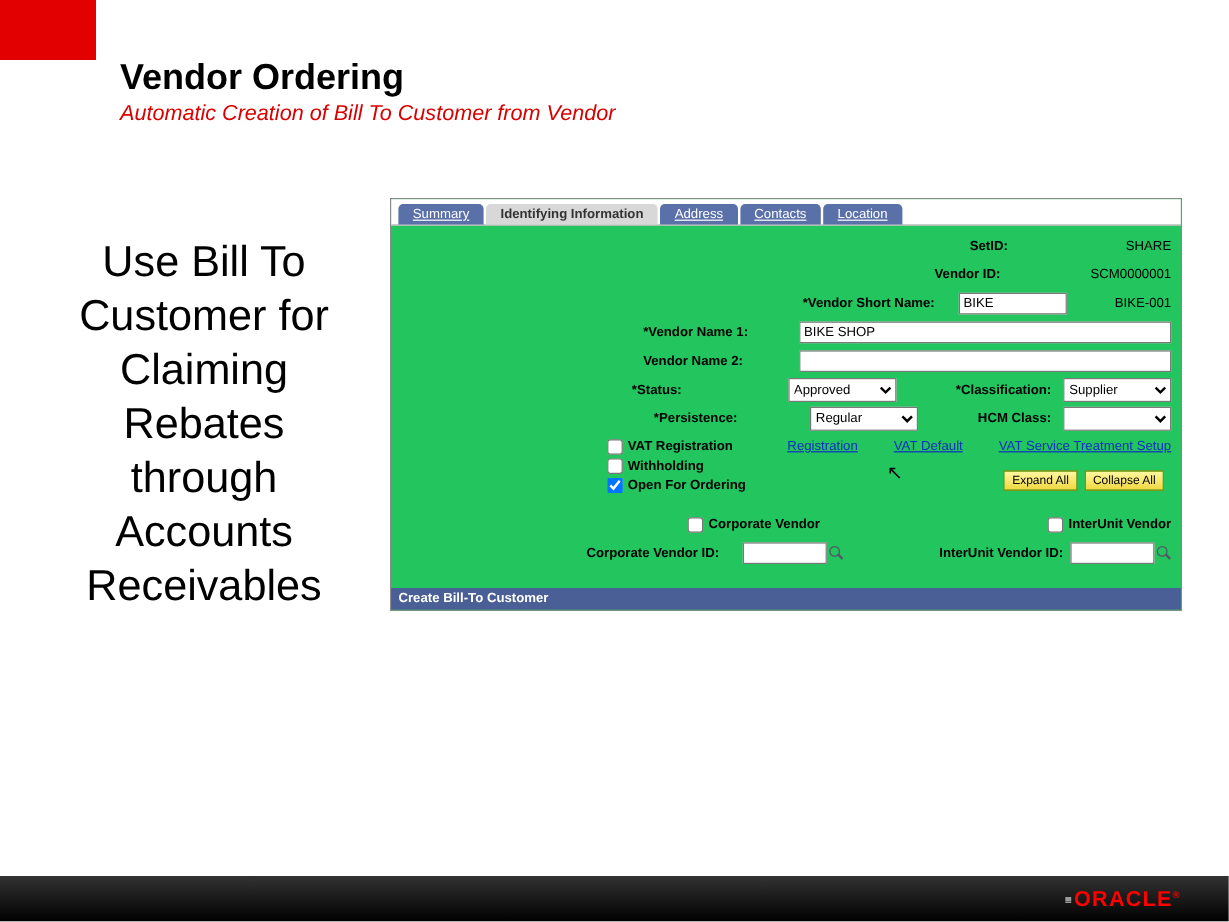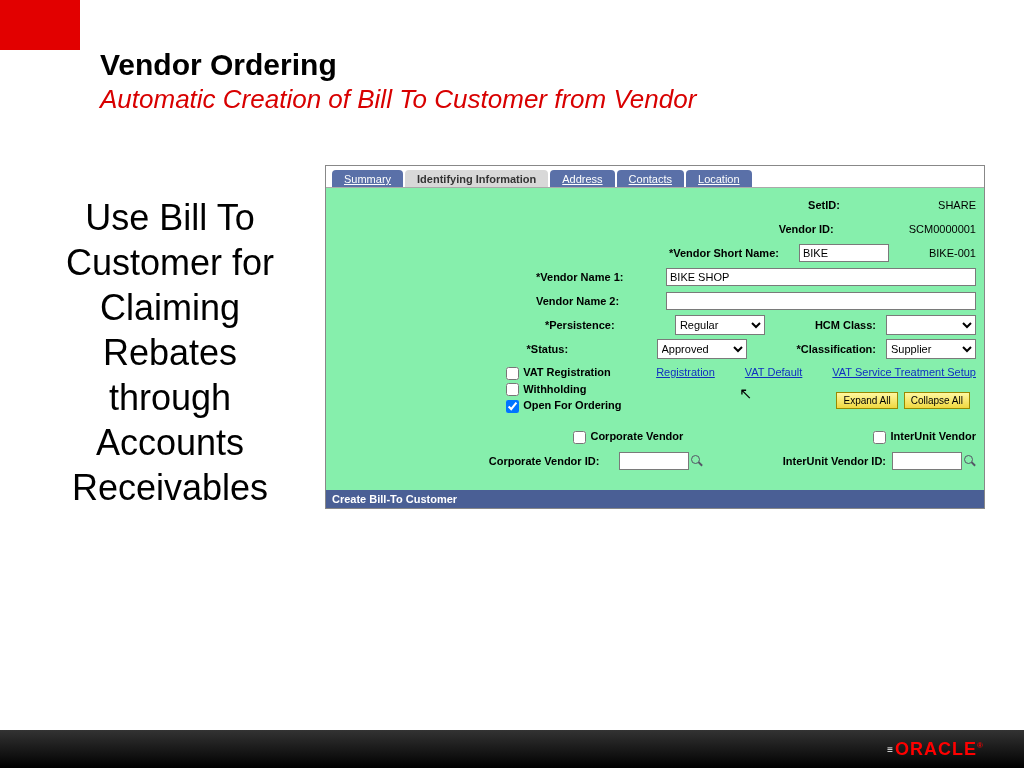--- a/index.html
+++ b/index.html
@@ -4,28 +4,28 @@
 <style>
   * { box-sizing: border-box; margin: 0; padding: 0; }
   body {
     width: 1024px; height: 768px;
     font-family: Arial, Helvetica, sans-serif;
     background: #fff; position: relative; overflow: hidden;
   }
   .redbox { position: absolute; top: 0; left: 0; width: 80px; height: 50px; background: #e20000; }
   .title-block { position: absolute; left: 100px; top: 48px; }
   .title { font-size: 30px; font-weight: bold; color: #000; }
-  .subtitle { font-size: 26px; font-style: italic; color: #d80000; margin-top:2px;}
+  .subtitle { font-size: 18px; font-style: italic; color: #d80000; margin-top:2px;}
   .sidenote {
     position: absolute; left: 60px; top: 195px; width: 220px;
     color: #000000; font-size: 36px; text-align: center; line-height: 1.25;
   }
   .panel {
     position: absolute; left: 325px; top: 165px; width: 660px;
-    border: 1px solid #888; background: #86efac; font-size: 11px;
+    border: 1px solid #888; background: #22c55e; font-size: 11px;
     color: #000;
   }
   .tabrow { background: #fff; border-bottom: 1px solid #aaa; height: 22px; display:flex; align-items:flex-end; padding-left:6px; gap:2px;}
   .tab {
     background: #5a70a8; color: #fff; font-size: 11px; padding: 3px 12px 2px 12px;
     border-top-left-radius: 4px; border-top-right-radius: 4px;
     cursor: pointer; text-decoration: underline; font-family: Arial;
   }
   .tab.active { background: #d8d8d8; color: #333; text-decoration: none; font-weight: bold;}
   .fieldarea { padding: 6px 8px 2px 8px; }
@@ -113,30 +113,30 @@
     </div>
     <div class="row">
       <span class="lbl">*Vendor Name 1:</span>
       <input class="txt" style="width: 310px;" value="BIKE SHOP">
     </div>
     <div class="row">
       <span class="lbl">Vendor Name 2:</span>
       <input class="txt" style="width: 310px;" value="">
     </div>
     <div class="row">
+      <span class="lbl">*Status:</span>
+      <select class="sel" style="width:90px"><option>Approved</option></select>
+      <span class="lbl" style="width:auto; margin-left:50px; margin-right:10px;">*Classification:</span>
+      <select class="sel" style="width:90px"><option>Supplier</option></select>
+    </div>
+    <div class="row">
       <span class="lbl">*Persistence:</span>
       <select class="sel" style="width:90px"><option>Regular</option></select>
       <span class="lbl" style="width:auto; margin-left:50px; margin-right:10px;">HCM Class:</span>
       <select class="sel" style="width:90px"><option></option></select>
-    </div>
-    <div class="row">
-      <span class="lbl">*Status:</span>
-      <select class="sel" style="width:90px"><option>Approved</option></select>
-      <span class="lbl" style="width:auto; margin-left:50px; margin-right:10px;">*Classification:</span>
-      <select class="sel" style="width:90px"><option>Supplier</option></select>
     </div>
 
     <div class="row relsection" style="margin-top:6px; min-height:50px; align-items:flex-start;">
       <div style="width:150px;">
         <div style="margin-bottom:3px;"><input type="checkbox" class="cbx" style=""><span class="cbox-lbl">VAT Registration</span></div>
         <div style="margin-bottom:3px;"><input type="checkbox" class="cbx" style=""><span class="cbox-lbl">Withholding</span></div>
         <div><input type="checkbox" class="cbx" checked="" style=""><span class="cbox-lbl">Open For Ordering</span></div>
       </div>
       <span class="link" style="margin-right:30px;">Registration</span>
       <span class="link" style="margin-right:30px;">VAT Default</span>

